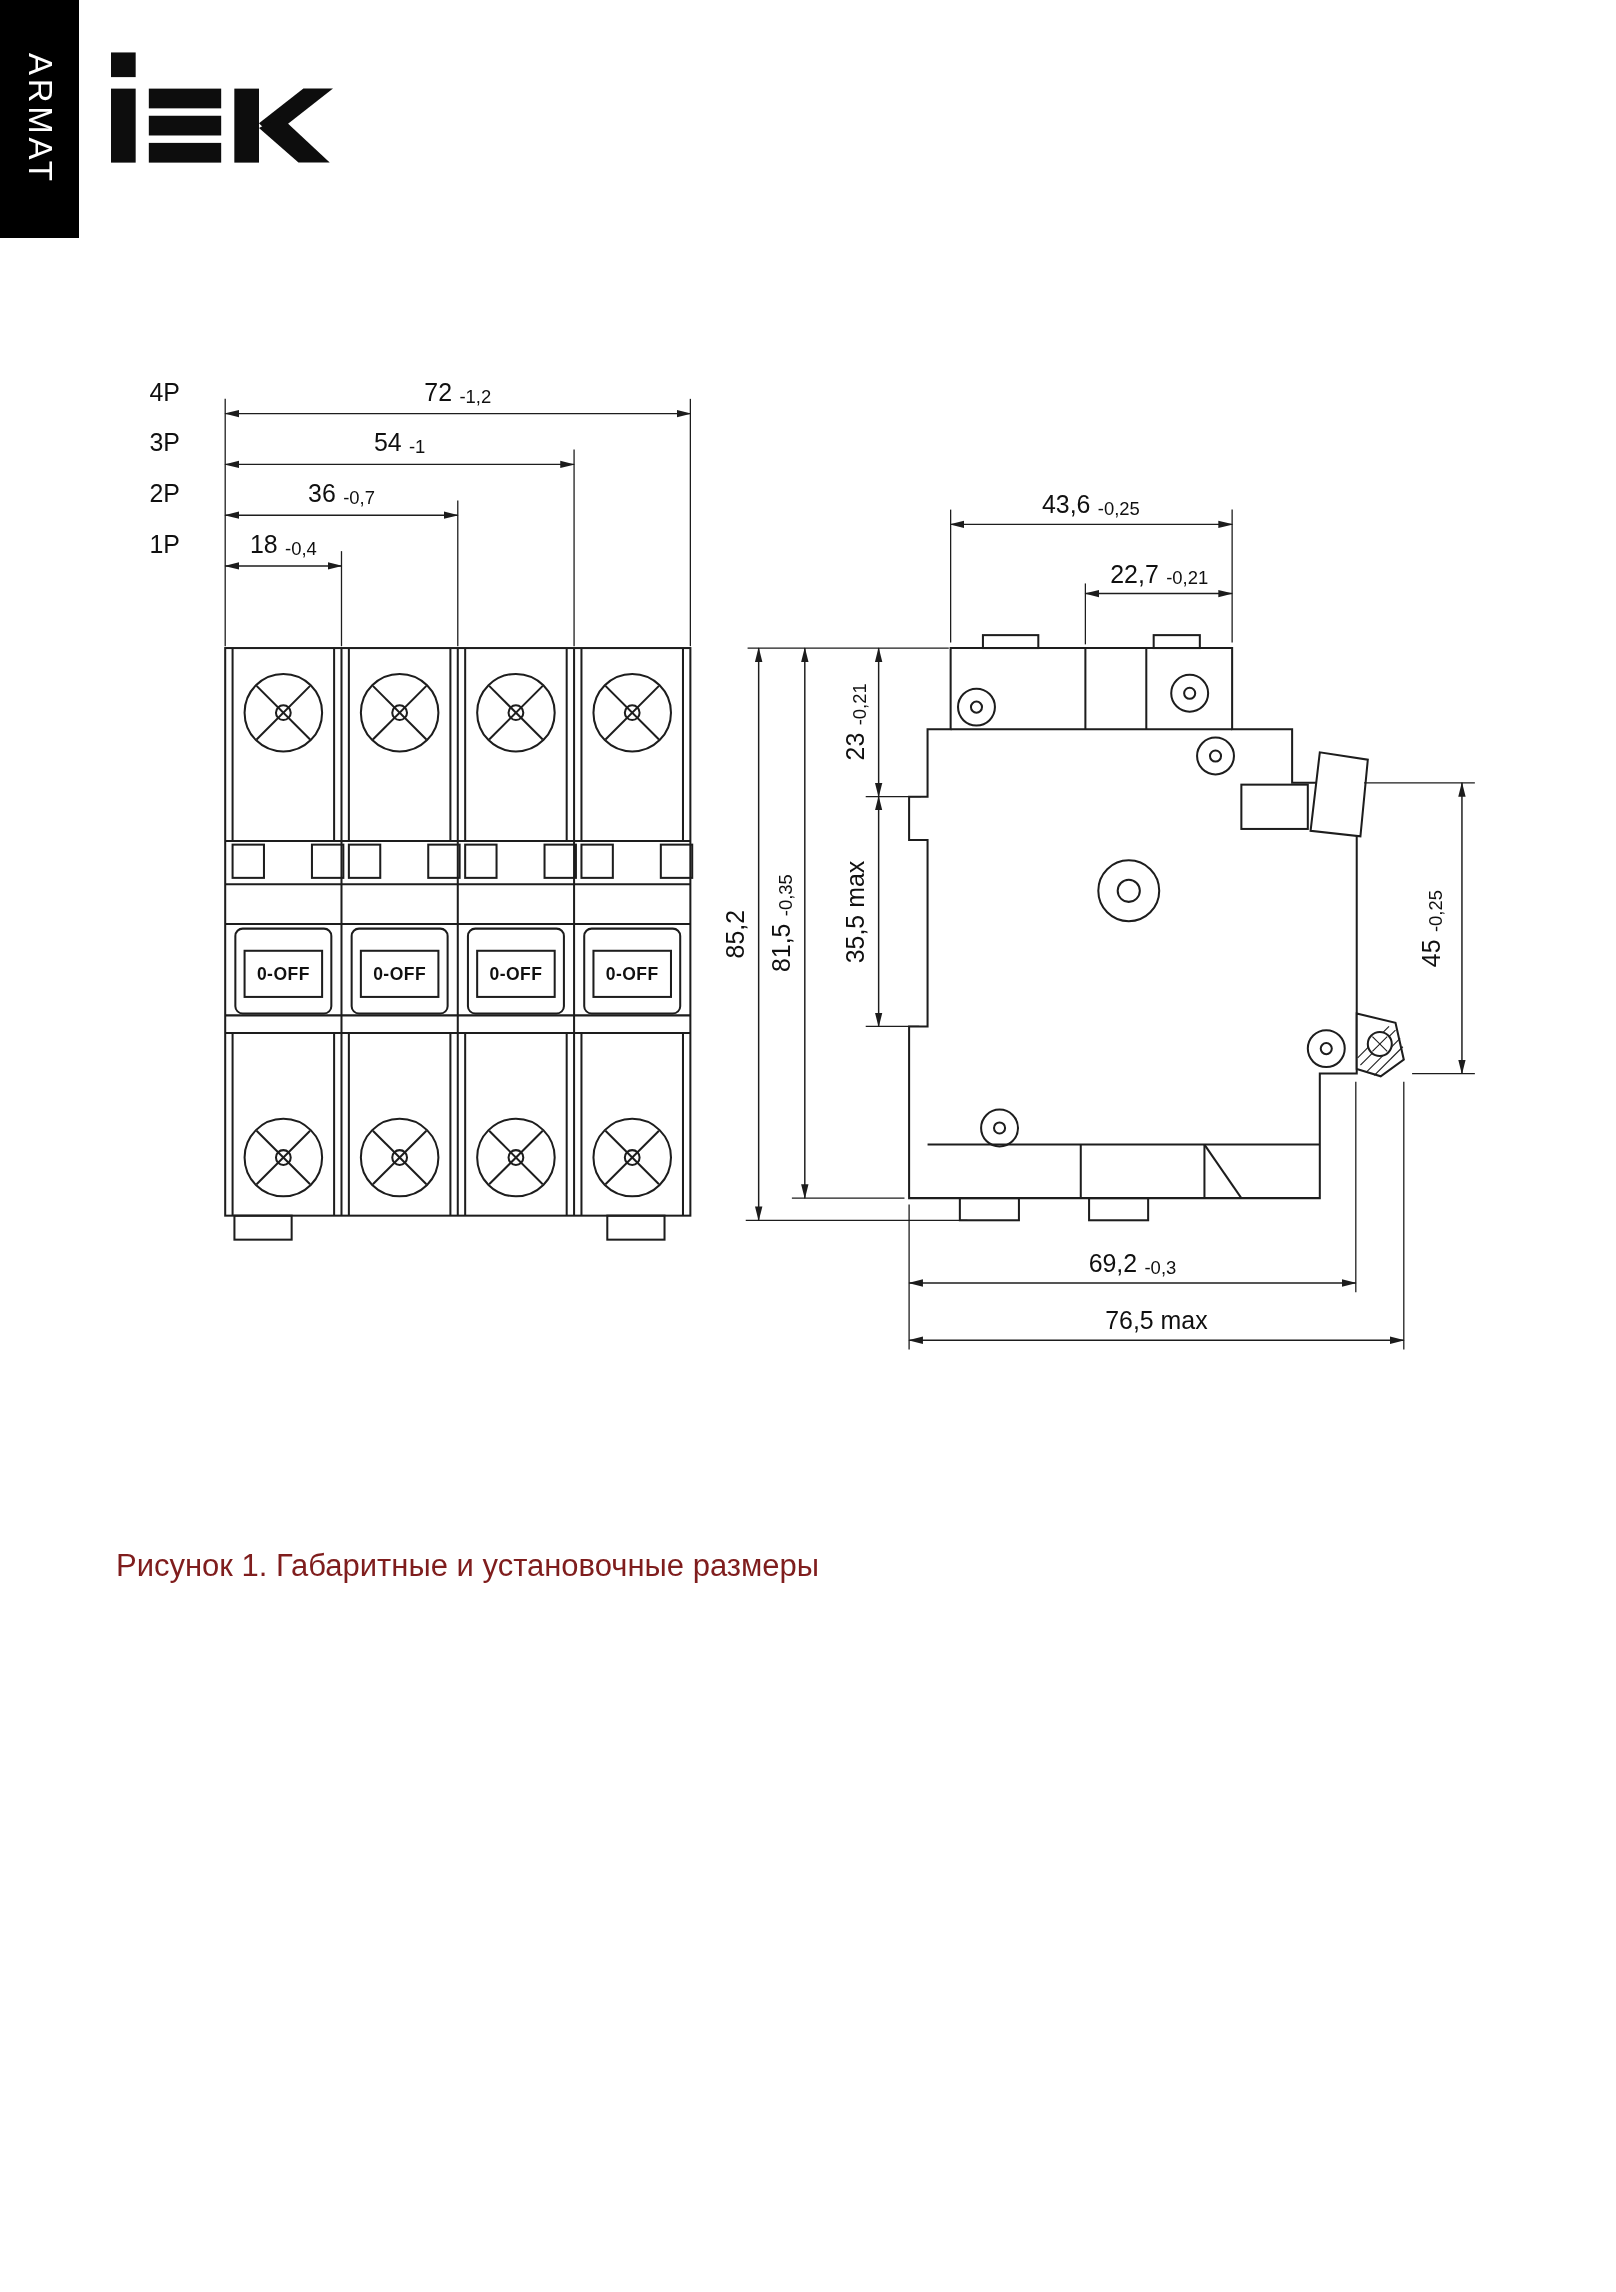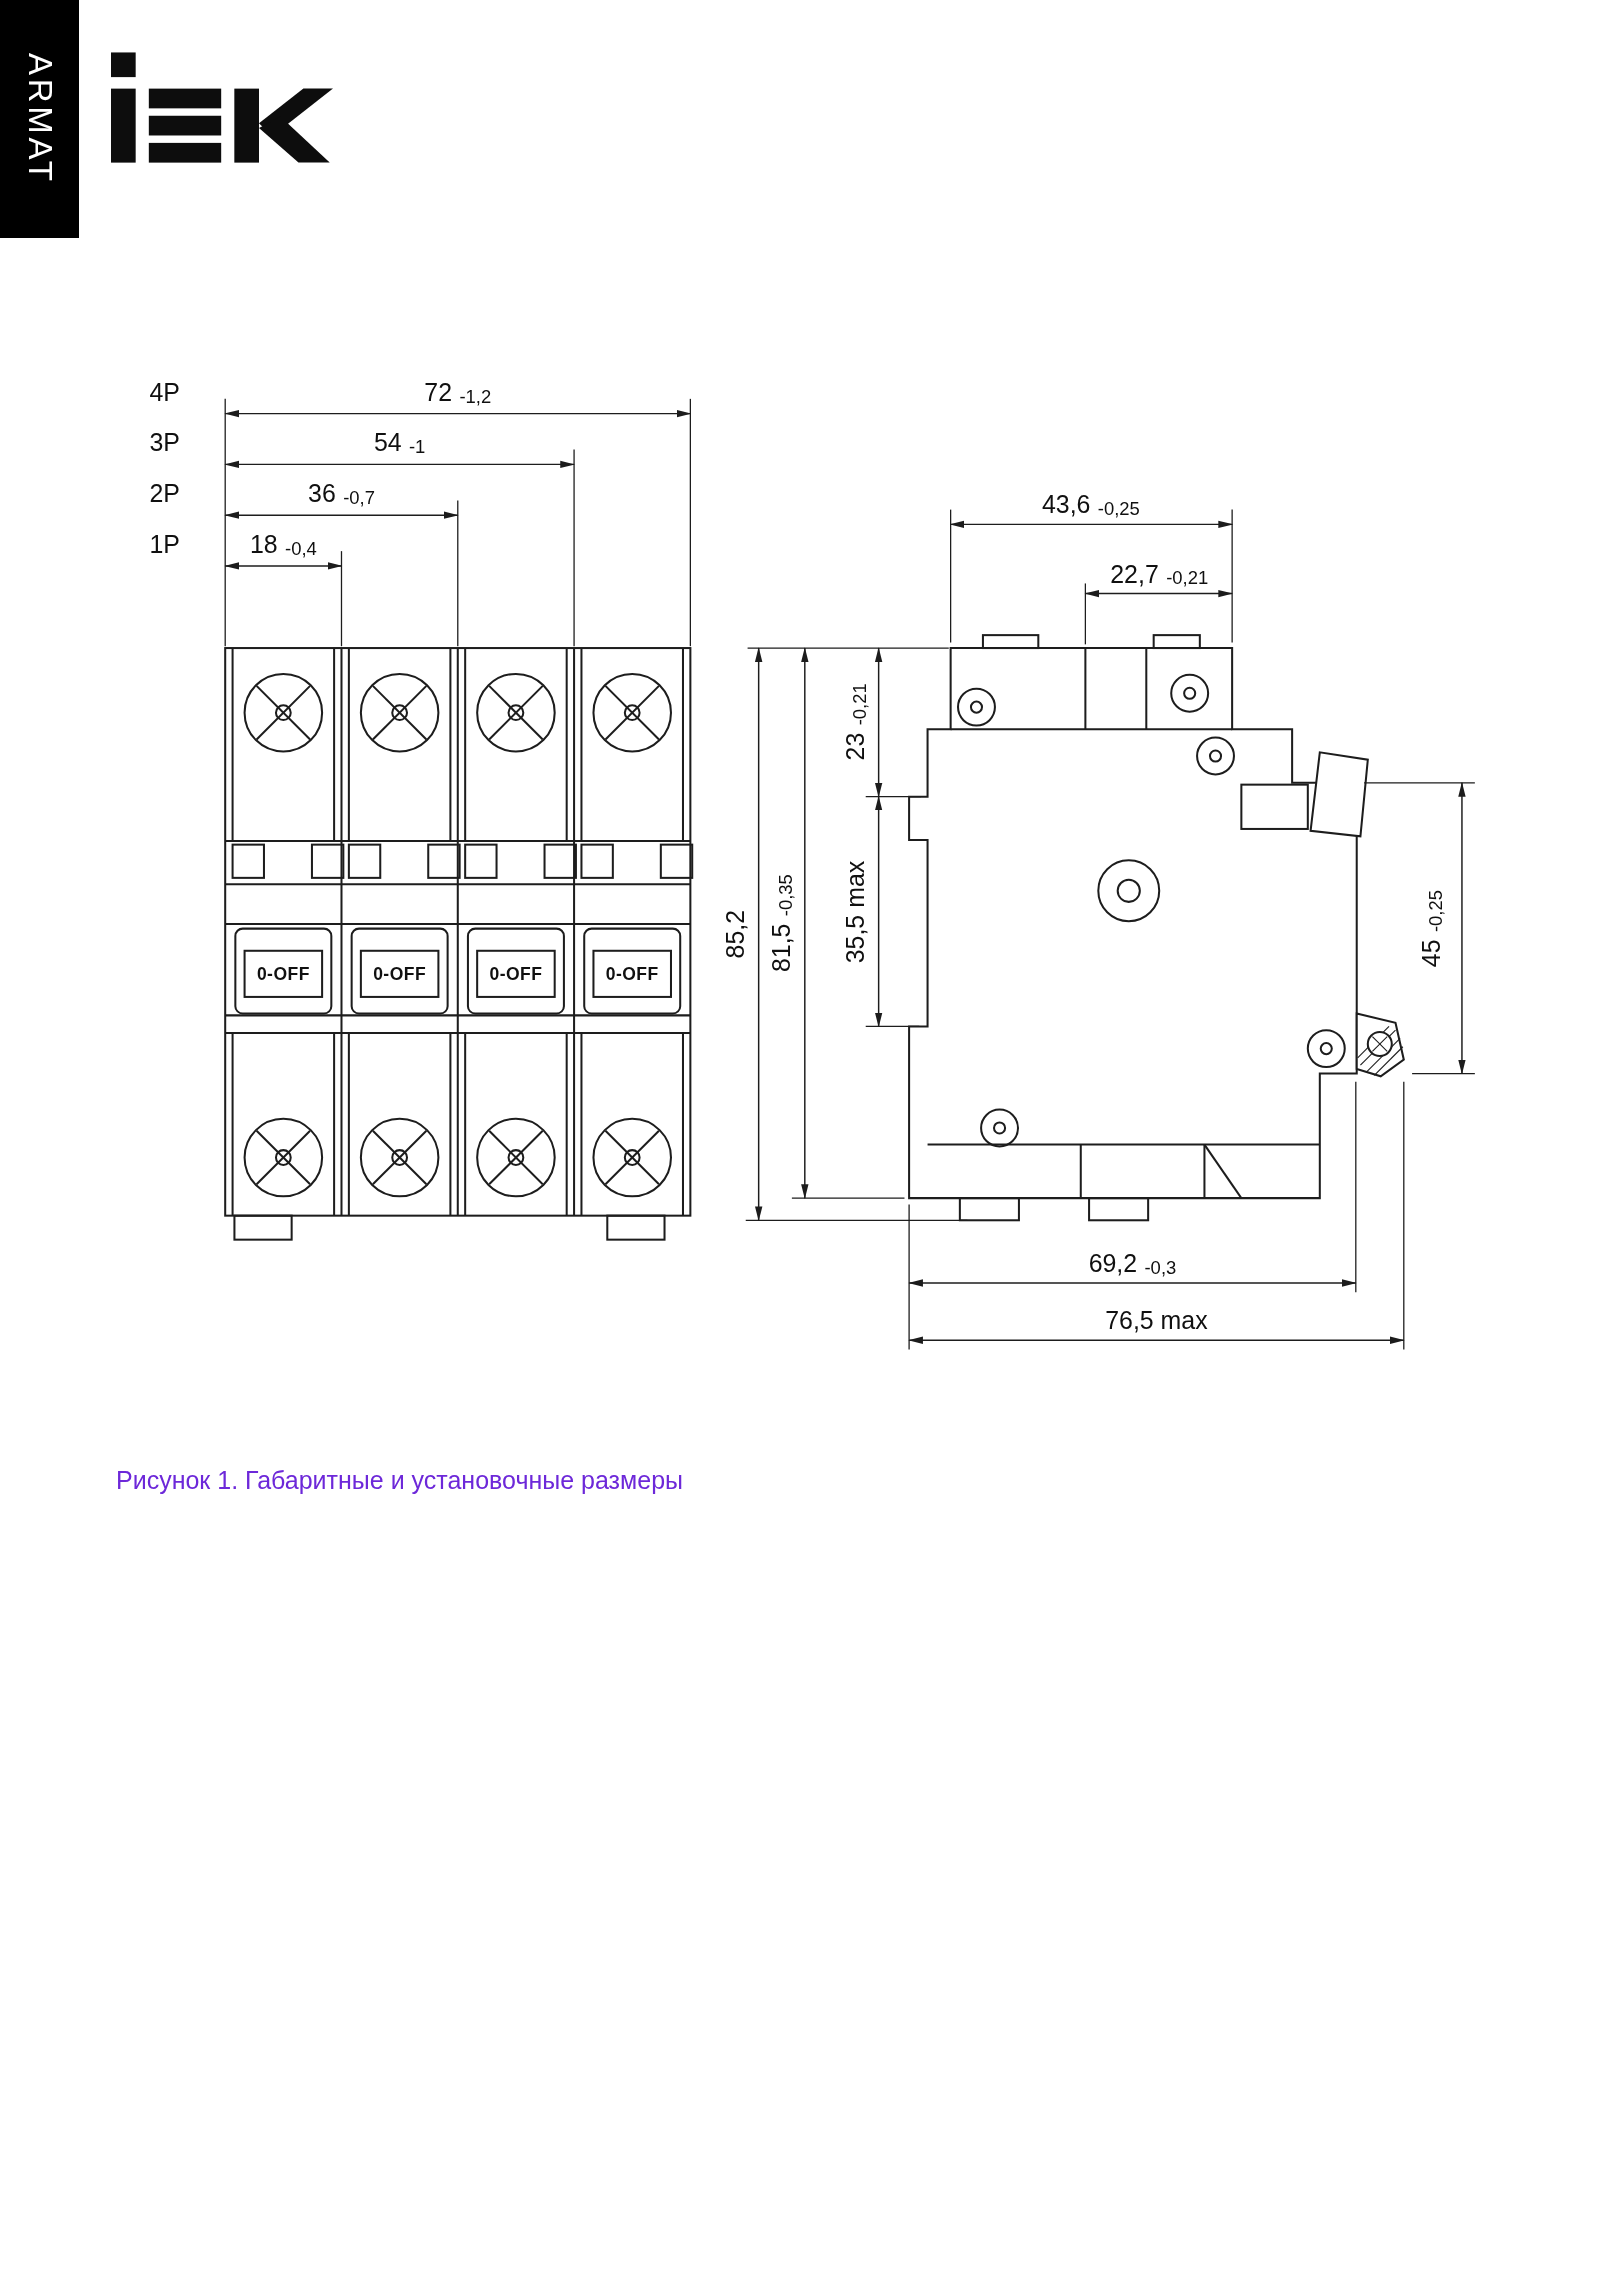--- a/index.html
+++ b/index.html
@@ -4,21 +4,21 @@
 <style>
   * { margin:0; padding:0; box-sizing:border-box; }
   html,body { background:#fff; }
   body { width:1617px; height:2293px; position:relative; font-family:"Liberation Sans",sans-serif; }
   .page { position:absolute; inset:0; background:#fff; overflow:hidden; }
   .brand-bar { position:absolute; left:0; top:0; width:79px; height:238px; background:#000;
                display:flex; align-items:center; justify-content:center; }
   .brand-bar .vtext { color:#fff; font-size:33px; letter-spacing:3.7px; writing-mode:vertical-rl; }
   .logo { position:absolute; left:111px; top:52px; width:222px; height:116px; }
   .drawing { position:absolute; left:0; top:0; }
-  .caption { position:absolute; left:116px; top:1466px; font-size:25px; color:#6d28d9; }
+  .caption { position:absolute; left:116px; top:1548px; font-size:31px; color:#7f1d1d; }
   svg text { font-family:"Liberation Sans",sans-serif; }
   .ln   { stroke:#1d1d1d; stroke-width:2.2; fill:none; }
   .lnf  { stroke:#1d1d1d; stroke-width:2.2; fill:#fff; }
   .thin { stroke:#1d1d1d; stroke-width:1.4; fill:none; }
   .dim  { stroke:#1d1d1d; stroke-width:1.6; fill:none; }
   .hatch{ stroke:#1d1d1d; stroke-width:1.2; fill:none; }
   .dimtxt { font-size:27px; fill:#101010; }
   .tol    { font-size:20px; }
   .toggletxt { font-size:19px; font-weight:bold; fill:#101010; letter-spacing:.5px; }
 </style>

